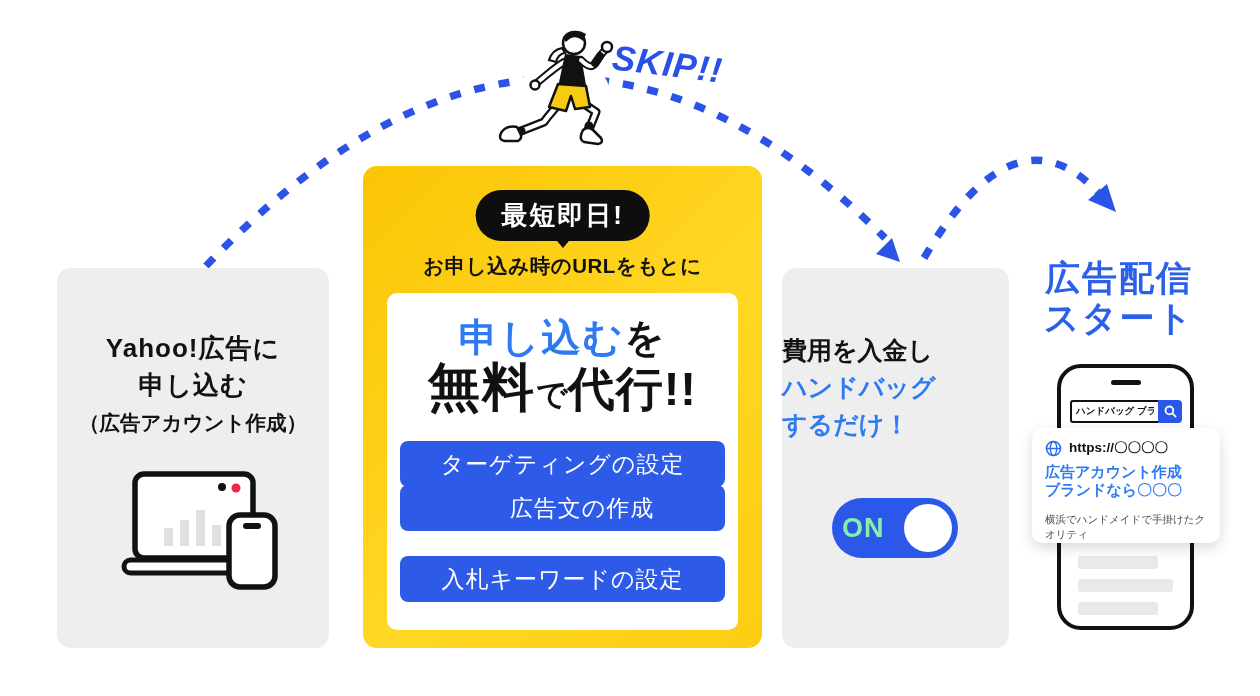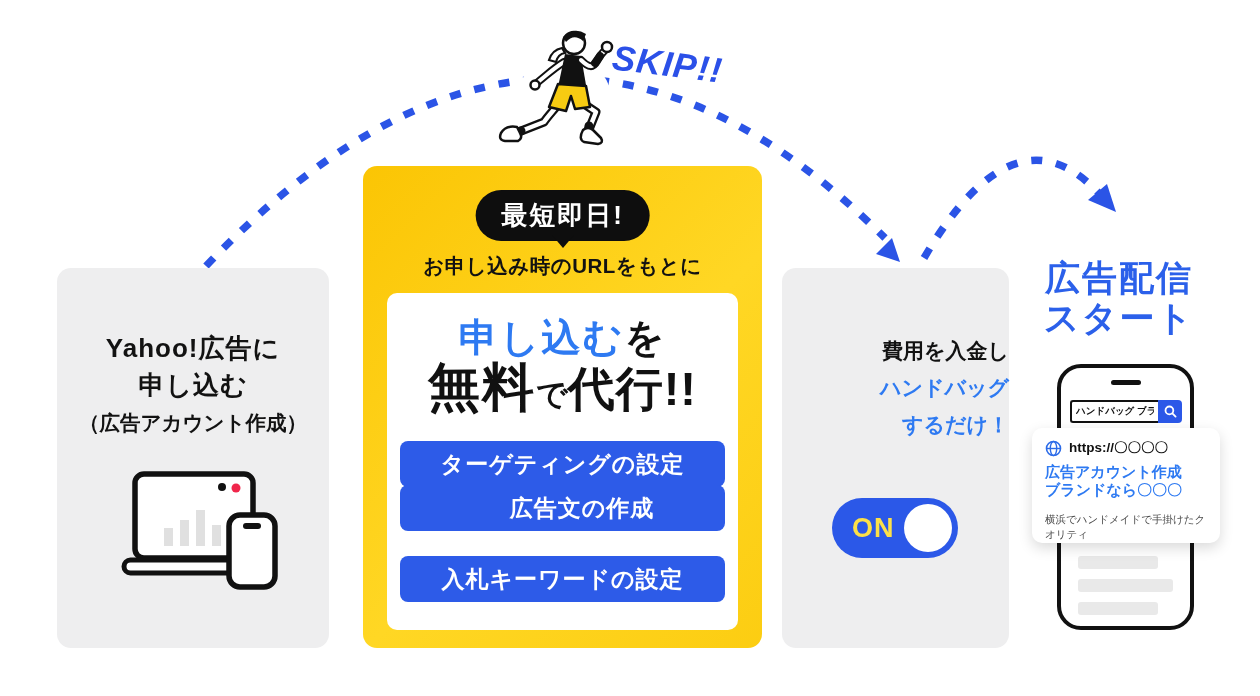--- a/index.html
+++ b/index.html
@@ -30,31 +30,31 @@
     background:#fff; border-radius:10px; }
   #headline1 { position:absolute; top:18px; width:100%; text-align:center;
     font-size:39px; font-weight:900; letter-spacing:2px; color:#111; }
   #headline1 .hl-blue { color:#2E7AF2; }
   #headline2 { position:absolute; top:62px; width:100%; text-align:center;
     font-weight:900; color:#111; line-height:64px; height:64px; }
   #headline2 .big1 { font-size:52px; letter-spacing:2px; }
   #headline2 .small { font-size:31px; }
   #headline2 .big2 { font-size:47px; letter-spacing:1px; }
   .setting-btn { position:absolute; left:13px; width:325px; height:46px; background:#2D5BE8;
-    border:none; border-radius:8px; color:#fff; font-size:23px; font-weight:700;
+    border:none; border-radius:8px; color:#fff; font-size:23px; font-weight:400;
     font-family:inherit; letter-spacing:1px; display:flex; align-items:center; justify-content:center; cursor:pointer; }
   #btn1 { top:148px; } #btn2 { top:192px;padding-left:39px; } #btn3 { top:263px; }
 
-  #box3-text { position:absolute; left:0; top:64px; width:100%; text-align:right;
-    font-size:21px; font-weight:800; line-height:37px; }
+  #box3-text { position:absolute; left:0; top:64px; width:100%; text-align:left;
+    font-size:25px; font-weight:800; line-height:37px; }
   #box3-text .t-black { color:#121212; }
   #box3-text .t-blue { color:#2E7AF2; }
   #toggle { position:absolute; left:50px; top:230px; width:126px; height:60px;
     background:#2B58E8; border-radius:30px; cursor:pointer; }
-  #toggle-label { position:absolute; left:20px; top:0; line-height:60px; color:#fde047;
+  #toggle-label { position:absolute; left:10px; top:0; line-height:60px; color:#86efac;
     font-size:27px; font-weight:800; letter-spacing:1px; }
   #toggle-knob { position:absolute; right:6px; top:6px; width:48px; height:48px;
     background:#fff; border-radius:50%; }
 
   #step4-title { position:absolute; left:1037px; top:258px; width:164px; text-align:center;
     color:#2B60EA; font-size:35px; font-weight:900; letter-spacing:2px; line-height:40px; }
 
   #phone { position:absolute; left:1057px; top:364px; width:137px; height:266px;
     background:#fff; border:4px solid #111; border-radius:24px; }
   #phone-speaker { position:absolute; top:12px; left:50%; margin-left:-15px; width:30px; height:5px;

